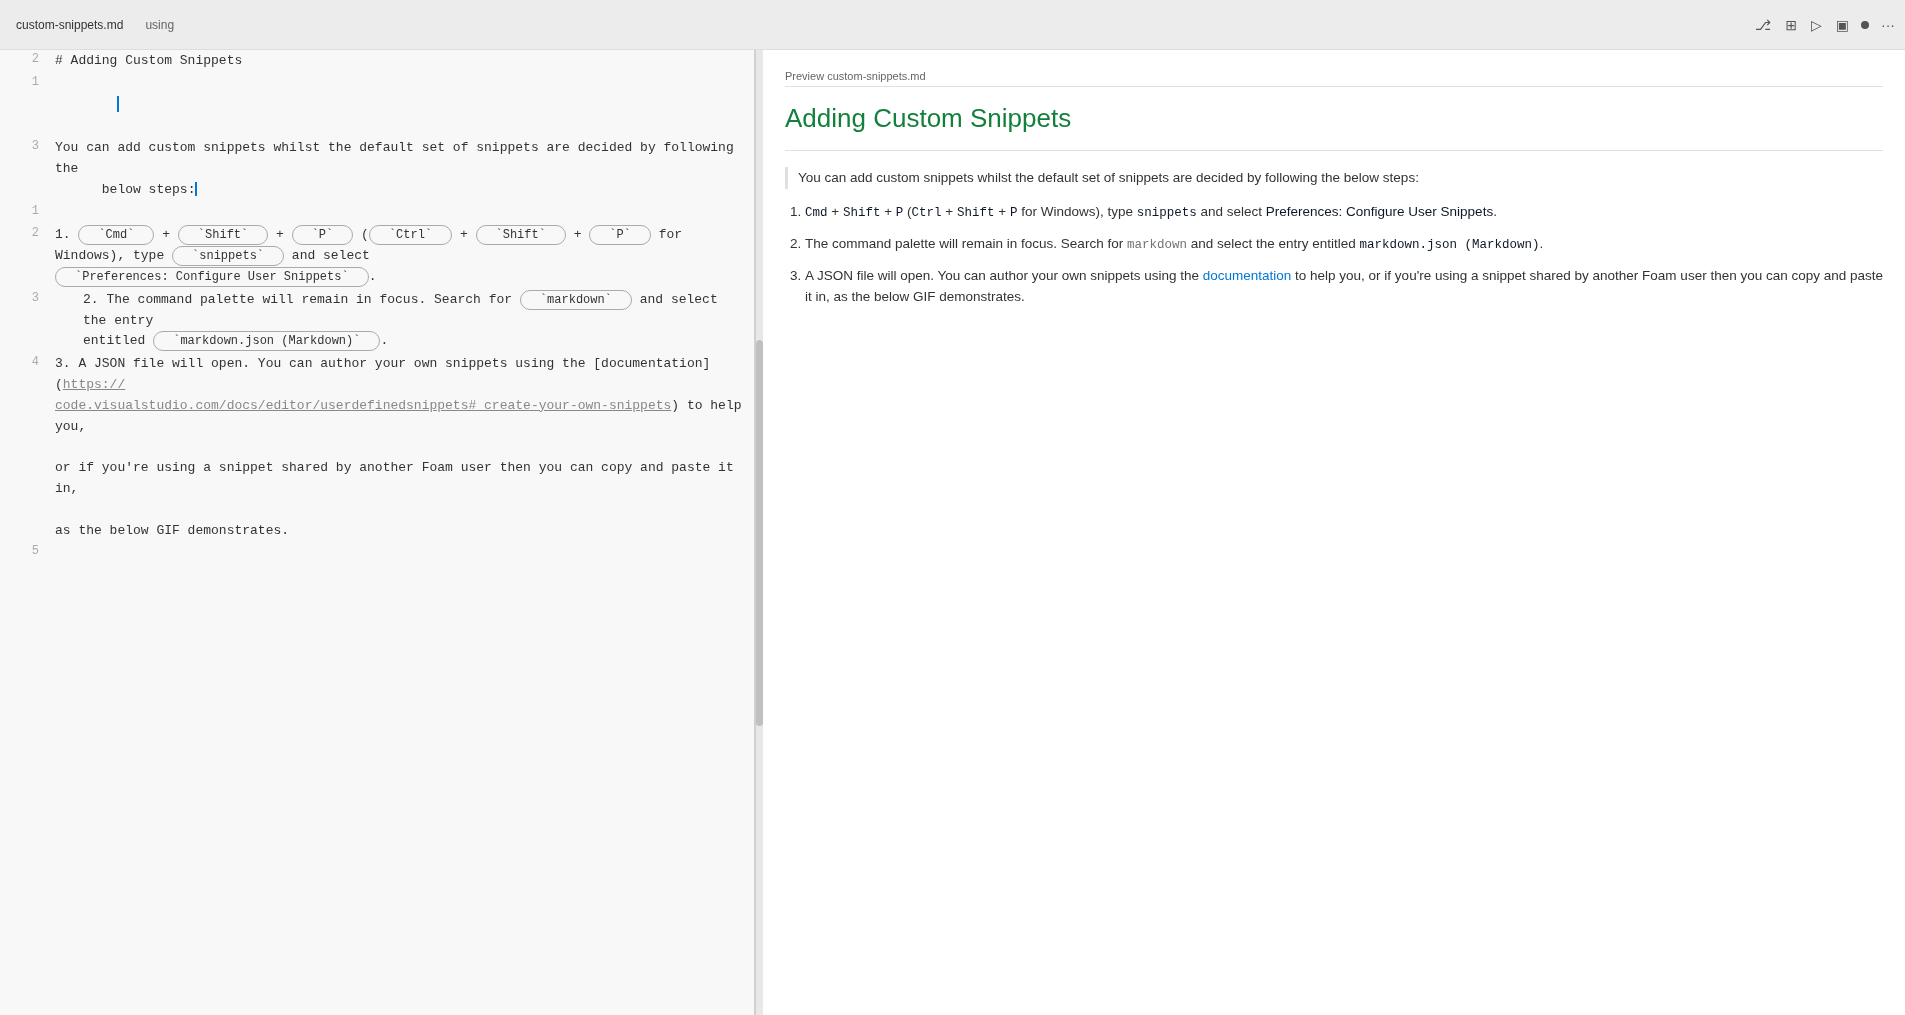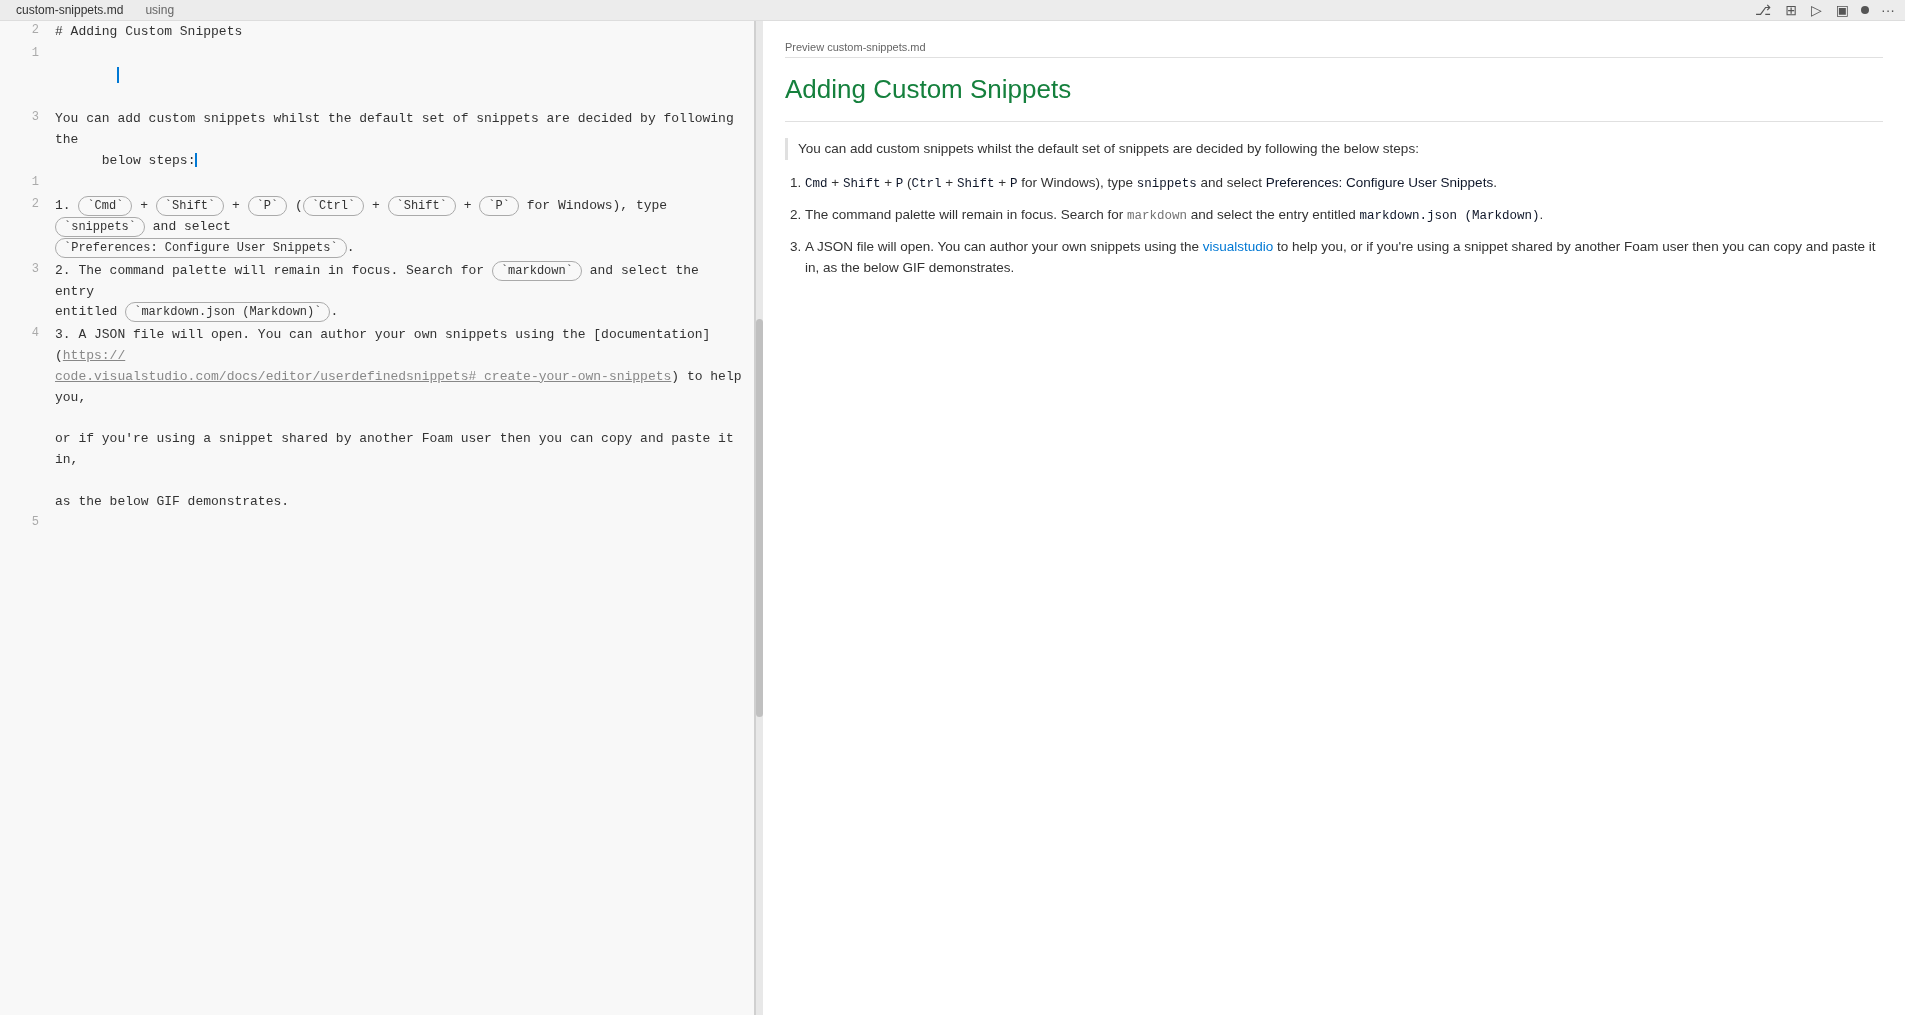--- a/index.html
+++ b/index.html
@@ -10,21 +10,21 @@
       overflow: hidden;
       display: flex;
       flex-direction: column;
     }
 
     
     .tab-bar {
       display: flex;
       align-items: center;
       background: #ececec;
-      height: 21px;
+      height: 50px;
       padding: 0 8px;
       border-bottom: 1px solid #ddd;
       justify-content: space-between;
     }
     .tab-bar-left {
       display: flex;
       align-items: center;
       gap: 6px;
     }
     .tab-title {
@@ -95,21 +95,21 @@
     .editor-heading {
       color: #333;
       font-weight: normal;
     }
 
     
     kbd {
       display: inline-block;
       border: 1px solid #aaa;
       border-radius: 10px;
-      padding: 0px 8px;
+      padding: 0px 19px;
       font-size: 12px;
       font-family: 'Consolas', 'Courier New', monospace;
       background: #f8f8f8;
       color: #333;
       line-height: 1.5;
     }
 
     
     .editor-link {
       color: #888;
@@ -244,21 +244,21 @@
     </div>
 
     <div class="editor-line">
       <span class="line-number">2</span>
       <span class="line-content" style="white-space:pre-wrap;">1. <kbd>`Cmd`</kbd> + <kbd>`Shift`</kbd> + <kbd>`P`</kbd> (<kbd>`Ctrl`</kbd> + <kbd>`Shift`</kbd> + <kbd>`P`</kbd> for Windows), type <kbd>`snippets`</kbd> and select
 <kbd>`Preferences: Configure User Snippets`</kbd>.</span>
     </div>
 
     <div class="editor-line">
       <span class="line-number">3</span>
-      <span class="line-content" style="white-space:pre-wrap;">2. The command palette will remain in focus. Search for <kbd>`markdown`</kbd> and select the entry
+      <span class="line-content" style="white-space:pre-wrap;margin-left:28px;">2. The command palette will remain in focus. Search for <kbd>`markdown`</kbd> and select the entry
 entitled <kbd>`markdown.json (Markdown)`</kbd>.</span>
     </div>
 
     <div class="editor-line">
       <span class="line-number">4</span>
       <span class="line-content" style="white-space:pre-wrap;">3. A JSON file will open. You can author your own snippets using the [documentation](<span class="editor-link">https://
 code.visualstudio.com/docs/editor/userdefinedsnippets#_create-your-own-snippets</span>) to help you,
 
 or if you're using a snippet shared by another Foam user then you can copy and paste it in,
 
@@ -305,21 +305,21 @@
           </span>
         </li>
         <li>
           <span>
             The command palette will remain in focus. Search for <span class="preview-blue-link preview-code">markdown</span> and select the entry entitled <span class="preview-red preview-code">markdown.json (Markdown)</span>.
           </span>
         </li>
         <li>
           <span>
             A JSON file will open. You can author your own snippets using the 
-            <a href="#" class="preview-link">visualstudio</a>
+            <a href="#" class="preview-link">documentation</a>
             to help you, or if you're using a snippet shared by another Foam user then you can copy and paste it in, as the below GIF demonstrates.
           </span>
         </li>
       </ol>
 
     </div>
   </div>
 
 </div>
 

